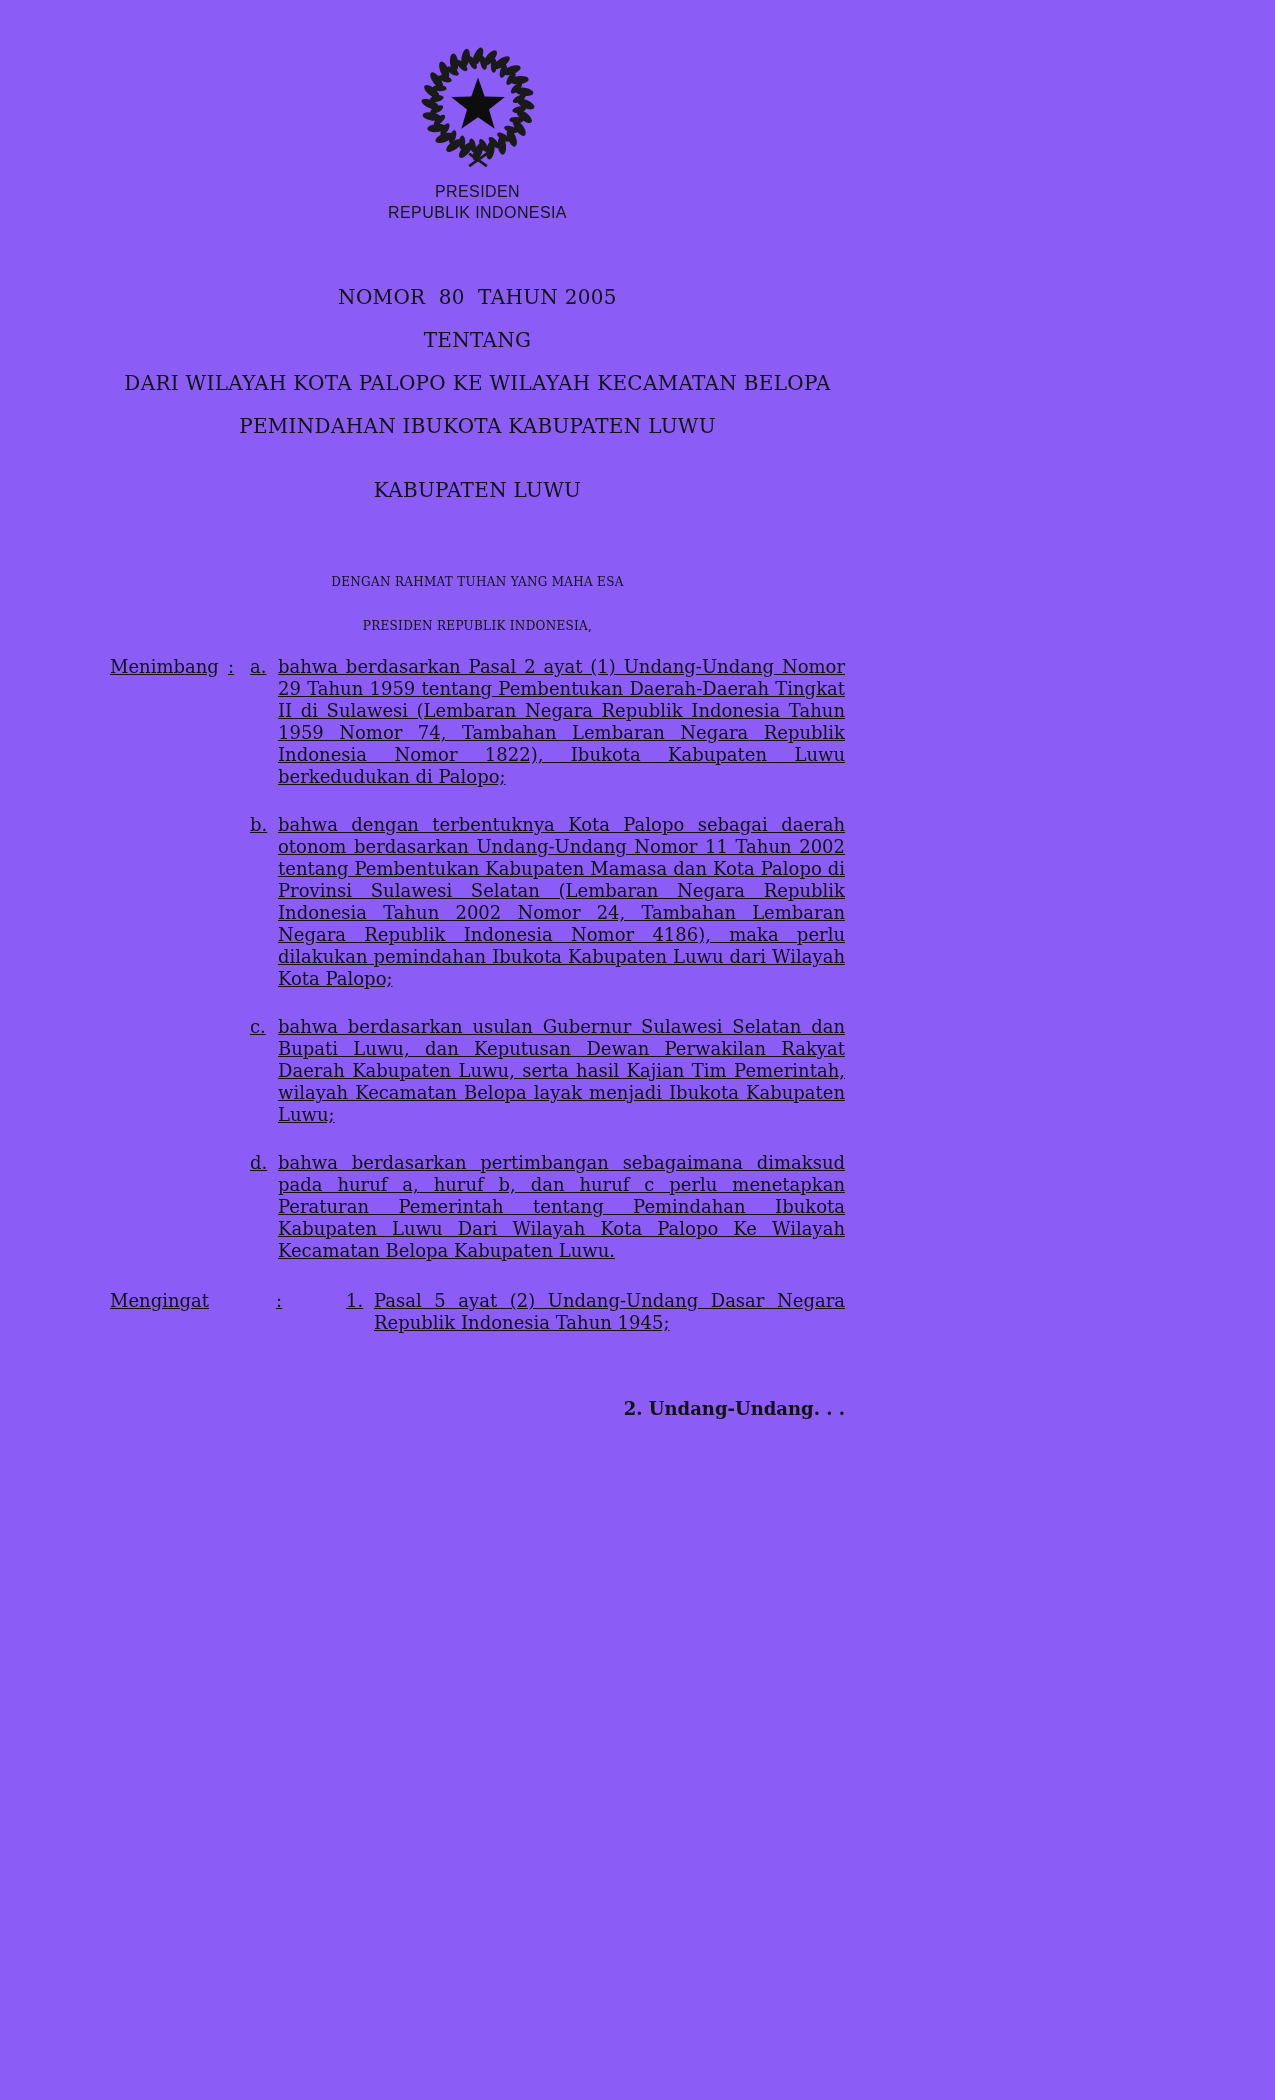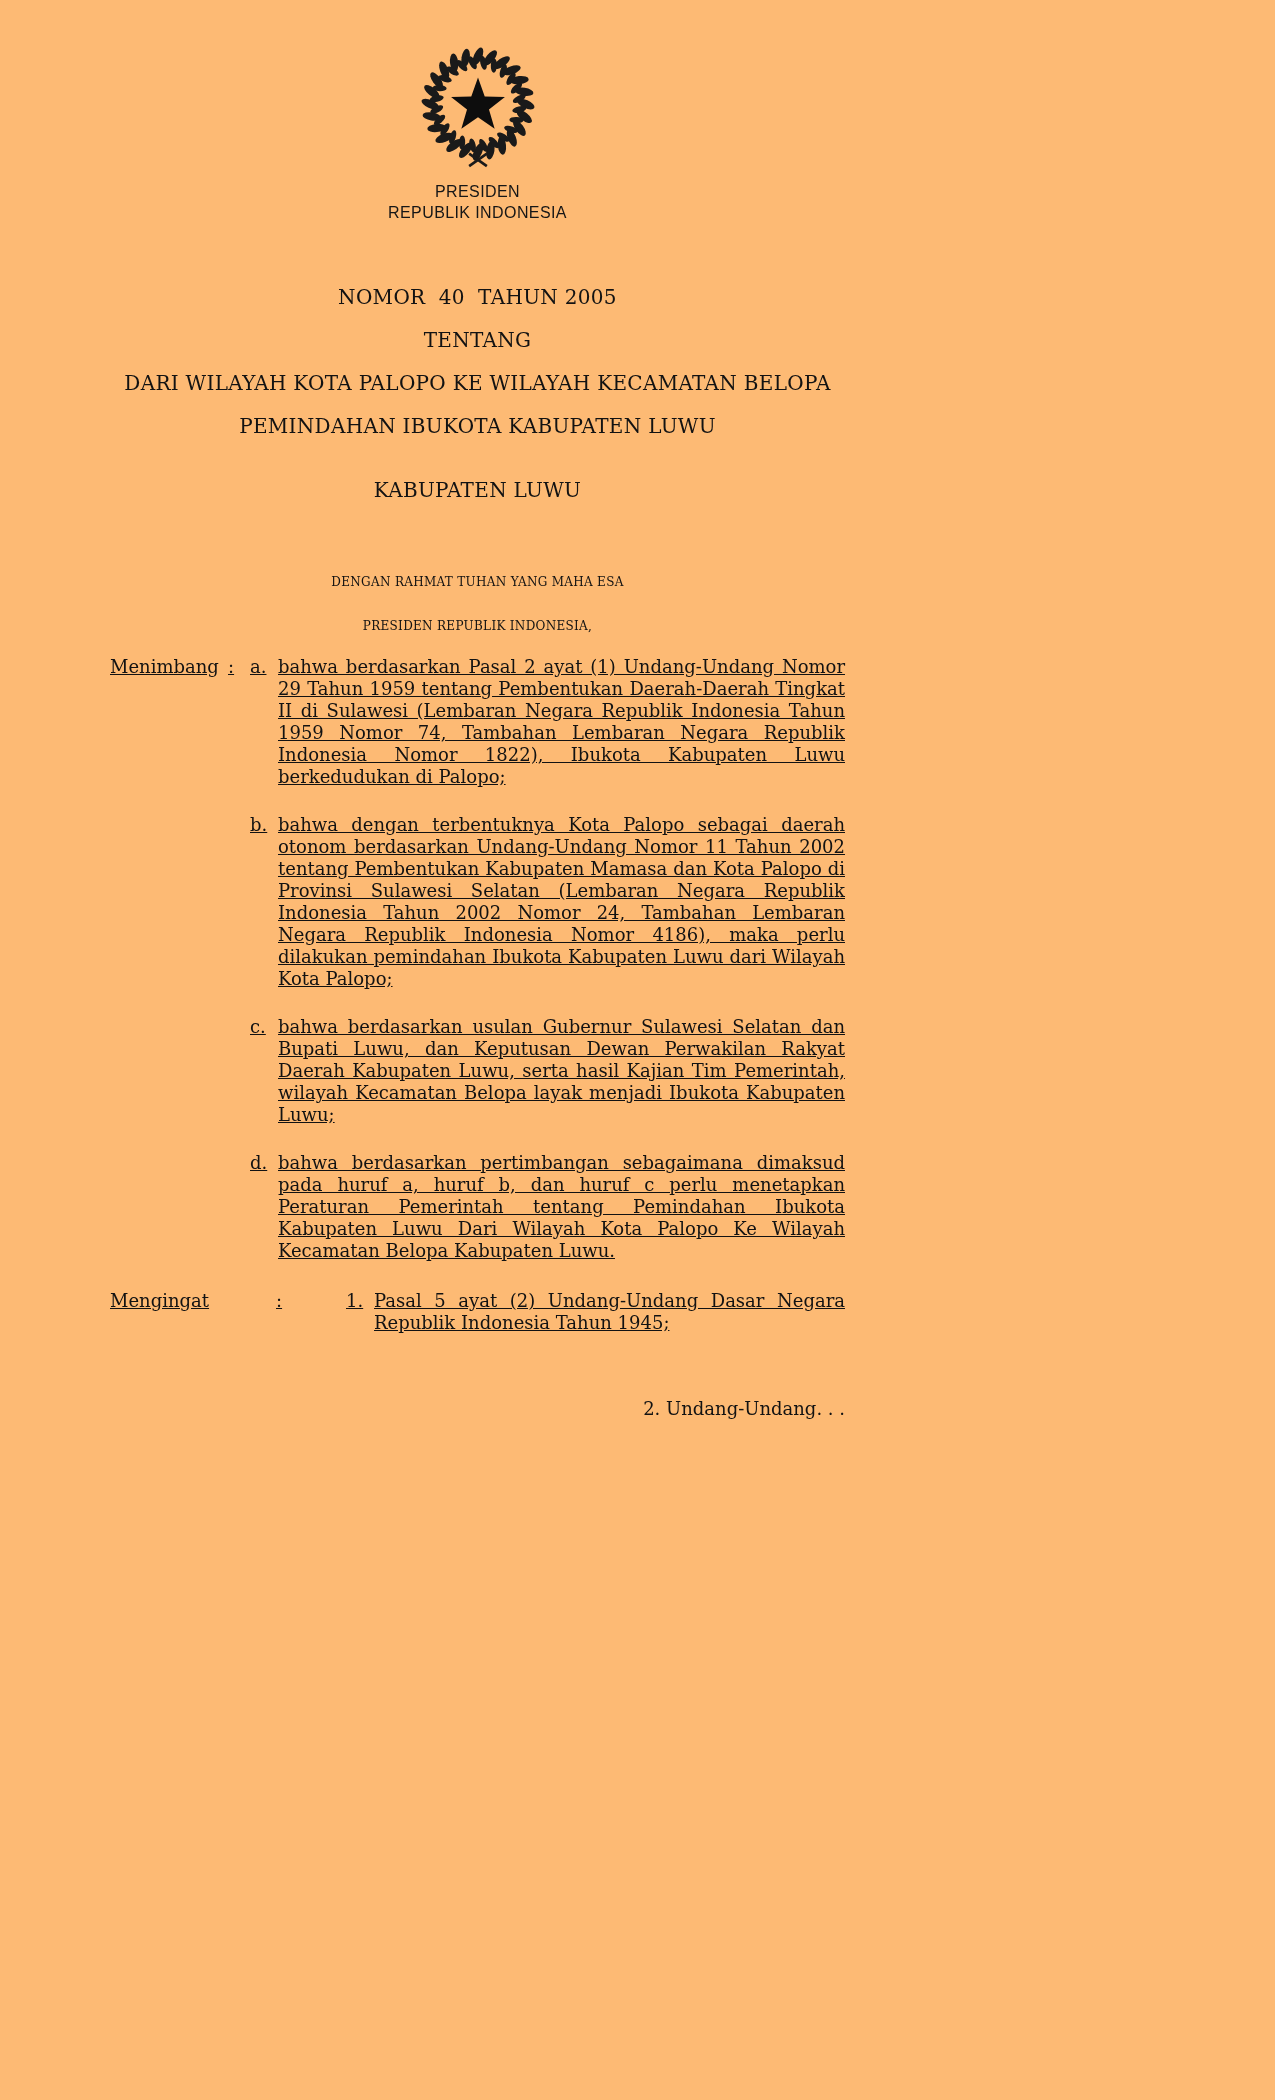--- a/index.html
+++ b/index.html
@@ -1,20 +1,20 @@
 <!DOCTYPE html>
 <html><head>
 <meta charset="utf-8">
 <style>
   * { margin:0; padding:0; box-sizing:border-box; }
   html,body { background:#ffffff; }
   .page {
     position:relative;
     width:1275px; height:2100px;
-    background:#fdba74;
+    background:#8b5cf6;
     color:#121212;
     font-family:"DejaVu Serif","Liberation Serif",serif;
     overflow:hidden;
   }
   .content {
     position:absolute;
     left:110px; top:0;
     width:735px;
   }
   .doc-header { padding-top:42px; text-align:center; }
@@ -54,20 +54,21 @@
     grid-template-columns:28px 1fr;
     align-items:start;
   }
   .clause-items .item + .item { margin-top:26px; }
   .item-text { text-align:justify; text-justify:inter-word; }
   .catchword {
     position:absolute;
     left:110px; top:1398px;
     width:735px;
     text-align:right;
+    font-weight:bold;
   }
 </style>
 </head>
 <body>
 
 <div class="page">
   <div class="content">
 
     <header class="doc-header">
       <div class="emblem">
@@ -126,21 +127,21 @@
           <path d="M60 126 L80 140 M80 126 L60 140" stroke="#1a1a1a" stroke-width="3" fill="none"></path>
         </svg>
       </div>
       <div class="org">
         <div>PRESIDEN</div>
         <div>REPUBLIK INDONESIA</div>
       </div>
     </header>
 
     <div class="title-block">
-      <div class="title-line">NOMOR  40  TAHUN 2005</div>
+      <div class="title-line">NOMOR  80  TAHUN 2005</div>
       <div class="title-line">TENTANG</div>
       <div class="title-line">DARI WILAYAH KOTA PALOPO KE WILAYAH KECAMATAN BELOPA</div>
       <div class="title-line">PEMINDAHAN IBUKOTA KABUPATEN LUWU</div>
       <div class="title-line">KABUPATEN LUWU</div>
     </div>
 
     <div class="preamble">
       <p class="pre-line">DENGAN RAHMAT TUHAN YANG MAHA ESA</p>
       <p class="pre-line">PRESIDEN REPUBLIK INDONESIA,</p>
     </div>

